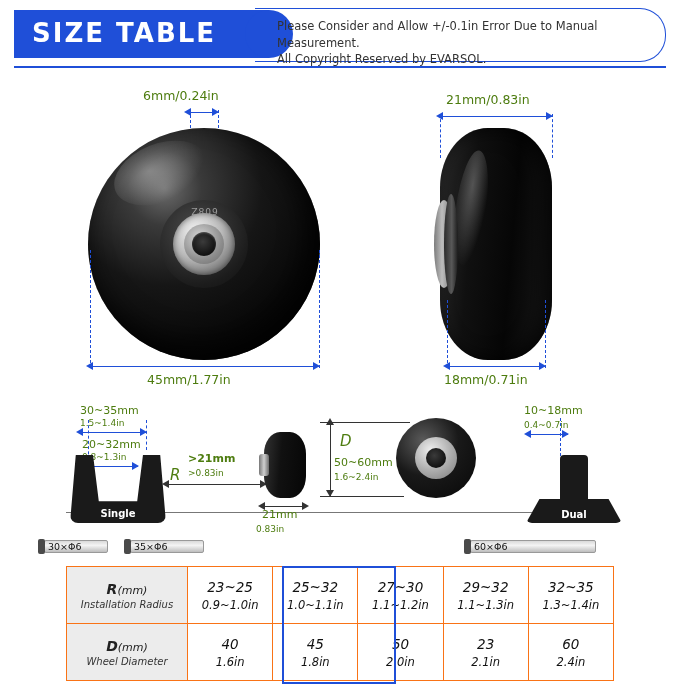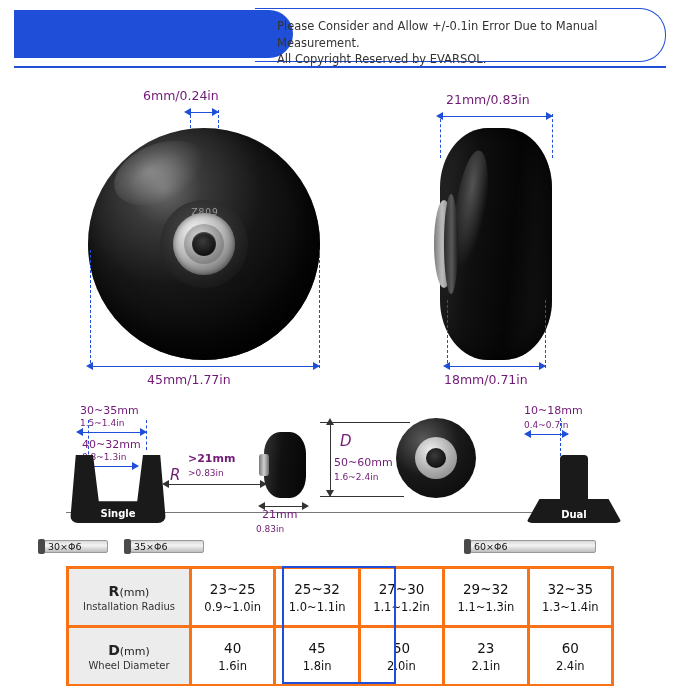--- a/index.html
+++ b/index.html
@@ -74,21 +74,21 @@
     position: absolute;
     left: 14px; top: 66px;
     width: 652px; height: 2px;
     background: #1f4fd8;
   }
 
   
   .dimlabel {
     position: absolute;
     font-size: 12.5px;
-    color: #701a75;
+    color: #4d7c0f;
     white-space: nowrap;
   }
   .dimlabel.small { font-size: 11px; }
   .dimlabel.tiny  { font-size: 9px; }
   .hline {
     position: absolute;
     height: 1px;
     background: #1f4fd8;
   }
   .vline {
@@ -347,25 +347,26 @@
     position: absolute;
     left: 66px; top: 566px;
     width: 548px;
   }
   table.sizes {
     border-collapse: collapse;
     width: 548px;
     table-layout: fixed;
   }
   table.sizes td {
-    border: 3px solid #f97316;
+    border: 1px solid #f97316;
     text-align: center;
     vertical-align: middle;
     padding: 6px 2px;
     height: 44px;
+    font-style: italic;
   }
   td.head-cell {
     background: #ececec;
     width: 116px;
   }
   .head-main {
     font-size: 14px;
     font-weight: bold;
   }
   .head-main .unit {
@@ -395,20 +396,21 @@
   }
 </style>
 </head>
 <body>
 
 <div class="page">
 
   <div class="header">
     <div class="header-outline"></div>
     <div class="header-blue"></div>
+    <div class="header-title">SIZE TABLE</div>
     <div class="header-note">
       <div>Please Consider and Allow +/-0.1in Error Due to Manual Measurement.</div>
       <div>All Copyright Reserved by EVARSOL.</div>
     </div>
     <div class="header-rule"></div>
   </div>
 
   <div>
 
     <div class="dimlabel" style="left:143px; top:88px;">6mm/0.24in</div>
@@ -461,21 +463,21 @@
   <div>
 
     <div class="hline blk" style="left:66px; top:512px; width:548px; background:#777; height:1px;"></div>
 
     <div class="dimlabel small" style="left:80px; top:404px;">30~35mm</div>
     <div class="dimlabel tiny" style="left:80px; top:418px;">1.5~1.4in</div>
     <div class="hline" style="left:80px; top:432px; width:66px;"></div>
     <div class="arrow left" style="left:76px; top:428px;"></div>
     <div class="arrow right" style="left:140px; top:428px;"></div>
 
-    <div class="dimlabel small" style="left:82px; top:438px;">40~32mm</div>
+    <div class="dimlabel small" style="left:82px; top:438px;">20~32mm</div>
     <div class="dimlabel tiny" style="left:82px; top:452px;">0.8~1.3in</div>
     <div class="hline" style="left:88px; top:466px; width:50px;"></div>
     <div class="arrow left" style="left:84px; top:462px;"></div>
     <div class="arrow right" style="left:132px; top:462px;"></div>
 
     <div class="vline dash" style="left:88px; top:420px; height:50px;"></div>
     <div class="vline dash" style="left:146px; top:420px; height:30px;"></div>
 
     <div class="single-bracket">
       <div class="body"></div>

